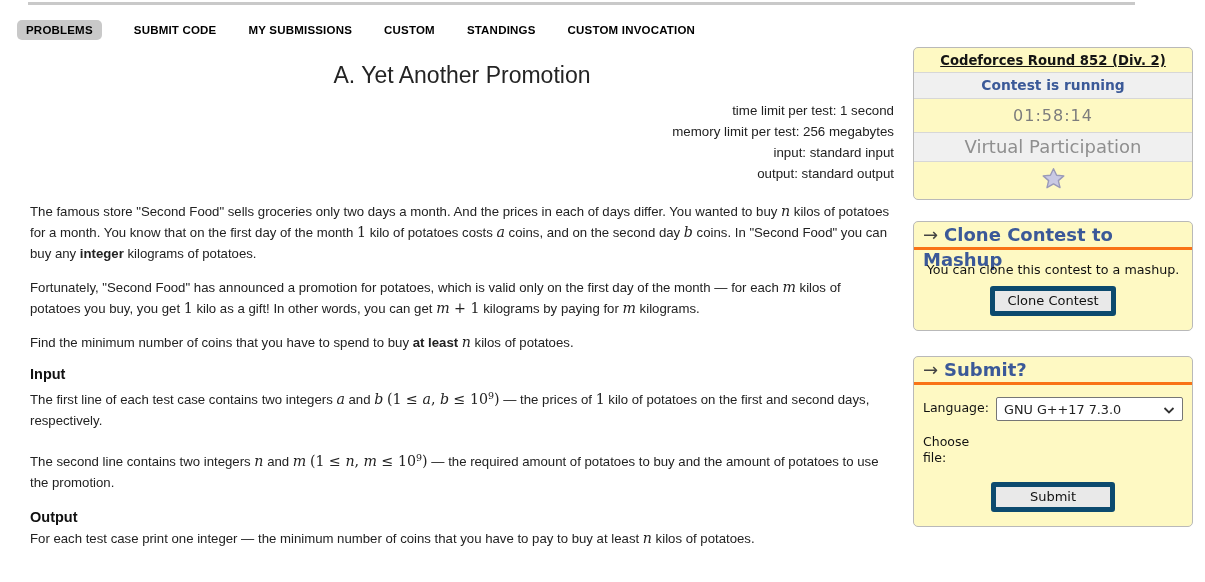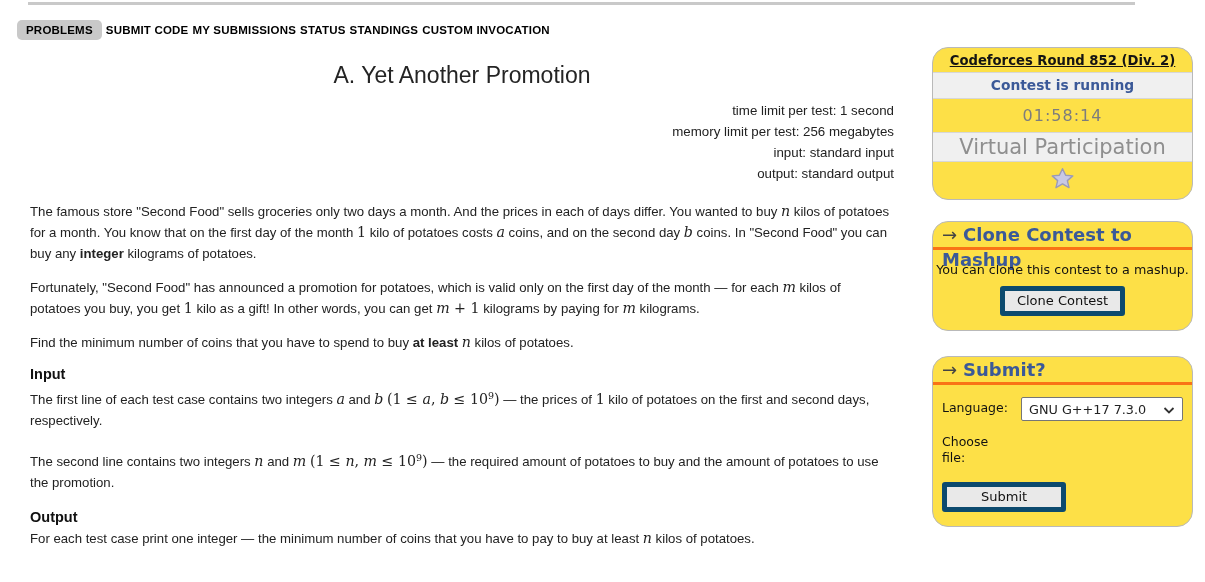--- a/index.html
+++ b/index.html
@@ -3,82 +3,82 @@
 <meta charset="utf-8">
 <style>
   html,body{margin:0;padding:0;}
   body{
     width:1205px;height:582px;position:relative;overflow:hidden;background:#fff;
     font-family:"Liberation Sans",sans-serif;color:#222;
   }
   .topline{position:absolute;left:28px;top:2px;width:1107px;height:3px;background:#c9c9c9;}
 
   
-  .nav{position:absolute;left:17px;top:20px;display:flex;align-items:center;gap:4px;}
+  .nav{position:absolute;left:17px;top:20px;display:flex;align-items:center;gap:32px;}
   .tab{font-size:11.5px;font-weight:bold;color:#000;letter-spacing:.2px;cursor:pointer;white-space:nowrap;padding:4px 0;}
   .tab.active{background:#c9c9c9;border-radius:5px;padding:4px 9px;}
 
   
   .main{position:absolute;left:30px;top:62px;width:864px;}
   .ptitle{text-align:center;font-size:23px;color:#242424;margin-bottom:11px;}
   .limits div{text-align:right;font-size:13.3px;line-height:21px;}
   .main p{font-size:13.2px;line-height:21px;margin:0 0 13px 0;}
   .main p.inp{margin-bottom:16px;}
   .first-p{margin-top:17px !important;}
   .shead{font-size:14.5px;font-weight:bold;margin:8px 0 3px 0;color:#111;}
   .seg-b{font-weight:bold;}
   .seg-v{font-family:"DejaVu Serif",serif;font-style:italic;font-size:14.2px;}
   .seg-m{font-family:"DejaVu Serif",serif;font-size:14.2px;}
   .seg-sup{font-family:"DejaVu Serif",serif;font-size:9.5px;vertical-align:5px;}
 
   
   .aside{position:absolute;left:913px;top:47px;width:280px;}
-  .box{border:1px solid #b9b9b9;border-radius:16px;background:#fde047;overflow:hidden;font-family:"DejaVu Sans",sans-serif;margin-left:19px;}
+  .box{border:1px solid #b9b9b9;border-radius:5px;background:#fef9c3;overflow:hidden;font-family:"DejaVu Sans",sans-serif;}
   .row{text-align:center;}
   .c-title{height:24px;line-height:24px;}
   .c-title a{font-size:13.2px;font-weight:bold;color:#141414;text-decoration:underline;cursor:pointer;}
   .c-status{height:25px;line-height:25px;background:#f0f0f0;border-top:1px solid #d7d7d7;border-bottom:1px solid #d7d7d7;
             color:#3b5998;font-weight:bold;font-size:13.8px;}
   .c-timer{height:33px;line-height:33px;font-size:16px;color:#7d7d7d;letter-spacing:1px;}
   .c-virtual{height:28px;line-height:28px;background:#f0f0f0;border-top:1px solid #d7d7d7;border-bottom:1px solid #d7d7d7;
-             color:#8f8f8f;font-size:21px;}
+             color:#8f8f8f;font-size:18px;}
   .c-star{height:37px;display:flex;align-items:center;justify-content:center;}
   .c-star svg{cursor:pointer;}
 
   .box2{margin-top:21px;}
   .box3{margin-top:25px;}
   .bhead{height:25px;line-height:25px;padding-left:9px;border-bottom:3px solid #f97316;font-size:18px;font-weight:bold;}
   .bhead .arrow{color:#444;margin-right:6px;font-weight:normal;}
   .bhead a{color:#3b5998;text-decoration:none;cursor:pointer;}
   .clone-body{padding:12px 0 14px 0;text-align:center;}
   .clone-text{font-size:12.7px;color:#111;}
   .btn{display:inline-block;background:#e9e9e9;border:5px solid #0c4a6e;border-radius:3px;font-family:"DejaVu Sans",sans-serif;
        font-size:13px;color:#111;padding:2px 12px;margin-top:9px;cursor:pointer;line-height:16px;}
   .submit-body{padding:12px 9px 14px 9px;}
-  .frow{display:flex;margin-bottom:10px;gap:6px;}
+  .frow{display:flex;margin-bottom:10px;}
   .flabel{width:68px;min-width:68px;font-size:12.5px;color:#111;padding-top:3px;margin-right:5px;line-height:16px;}
   .fselect{flex:1;height:22px;border:1px solid #767676;border-radius:2px;background:#fff;display:flex;align-items:center;
            justify-content:space-between;padding:0 7px;font-size:12.8px;cursor:pointer;}
   .filewrap{display:flex;align-items:center;}
   .filebtn{border:1px solid #767676;border-radius:3px;background:#ececec;font-size:12px;padding:2px 7px;cursor:pointer;
            font-family:"DejaVu Sans",sans-serif;line-height:15px;}
   .filestatus{font-size:12.5px;margin-left:7px;color:#111;}
-  .submitrow{margin-bottom:0;}
+  .submitrow{text-align:center;margin-bottom:0;}
   .btn-submit{padding:2px 34px;margin-top:6px;}
 </style>
 </head>
 <body>
 
 <div class="topline"></div>
 
 <nav class="nav">
   <span class="tab active">PROBLEMS</span>
   <span class="tab">SUBMIT CODE</span>
   <span class="tab">MY SUBMISSIONS</span>
-  <span class="tab">STATUS</span>
+  <span class="tab">CUSTOM</span>
   <span class="tab">STANDINGS</span>
   <span class="tab">CUSTOM INVOCATION</span>
 </nav>
 
 <main class="main">
   <div class="ptitle">A. Yet Another Promotion</div>
   <div class="limits">
     <div>time limit per test: 1 second</div>
     <div>memory limit per test: 256 megabytes</div>
     <div>input: standard input</div>

